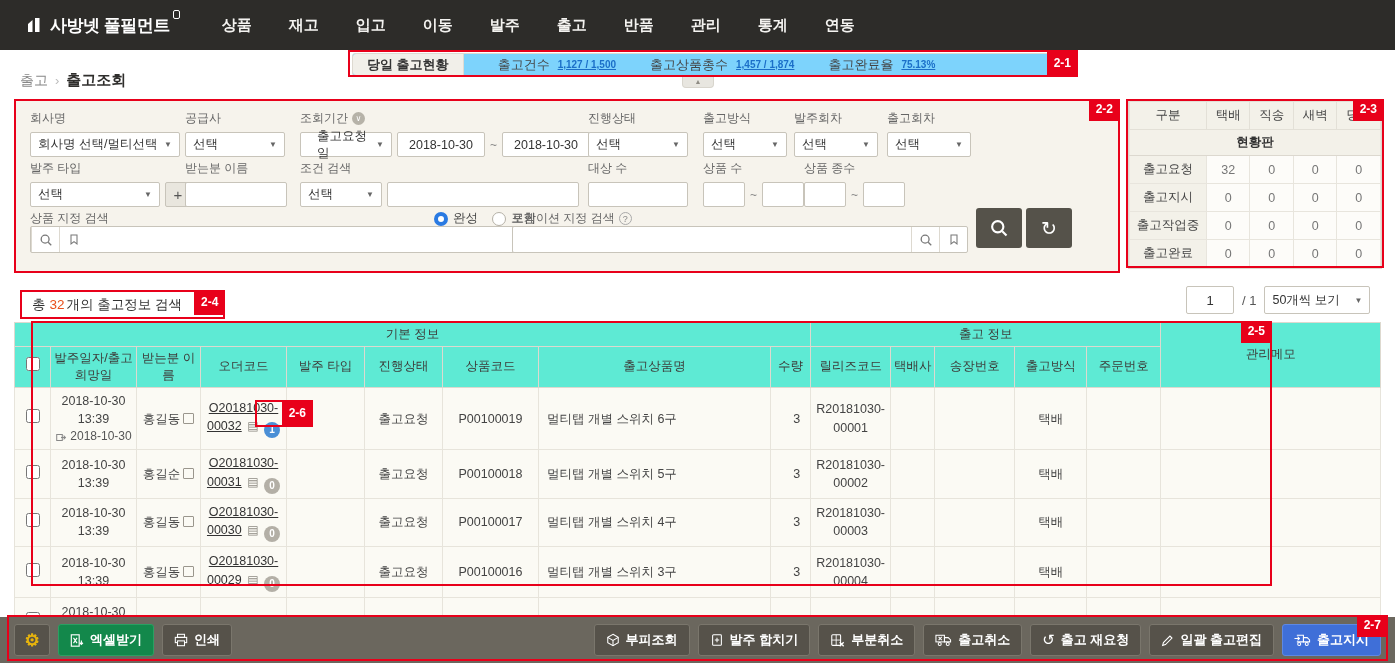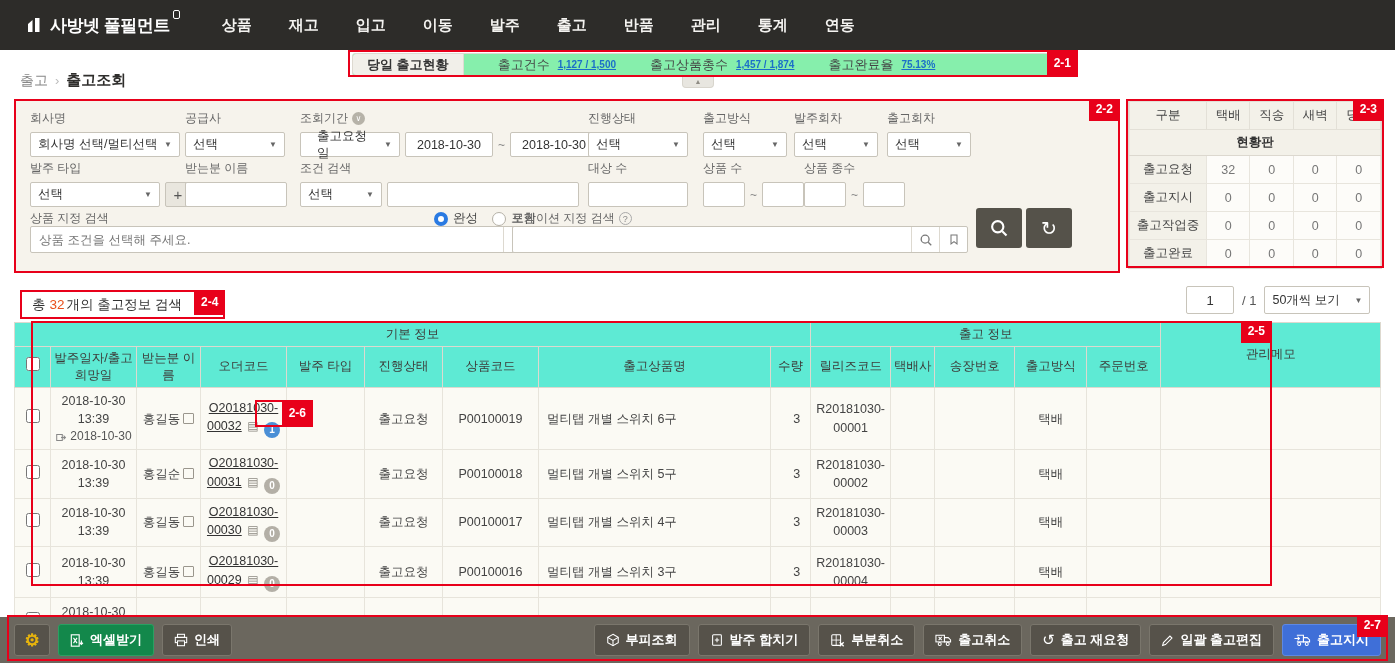--- a/index.html
+++ b/index.html
@@ -23,21 +23,21 @@
   .menu-item { color:#f4f3f0; font-size:15px; font-weight:bold; cursor:pointer; }
   .nav-right { margin-left:auto; display:flex; align-items:center; height:100%; }
   .userwrap { display:flex; align-items:center; gap:7px; padding-right:22px; }
   .badge { background:#2563eb; color:#fff; font-size:11.5px; font-weight:bold; padding:3px 7px; border-radius:3px; }
   .username { color:#e8e7e4; font-size:13.5px; }
   .nav-btn { width:52px; height:100%; display:flex; align-items:center; justify-content:center; border-left:1px solid #454440; color:#dddcd8; cursor:pointer; }
   .nav-btn.more { font-size:14px; letter-spacing:1px; }
   
   .statusbar {
     position:absolute; left:352px; top:53px; width:722px; height:23px;
-    background:#86efac; border:1px solid #ddd9d0; border-radius:3px;
+    background:#7dd3fc; border:1px solid #ddd9d0; border-radius:3px;
     display:flex; align-items:center; font-size:13px;
   }
   .statusbar .chip { height:100%; display:flex; align-items:center; padding:0 14px; background:#f1efe9; border-right:1px solid #dedbd3; border-radius:3px 0 0 3px; font-weight:bold; color:#333; }
   .metric { display:flex; align-items:center; gap:8px; margin-left:34px; }
   .metric .mlabel { color:#444; }
   .metric .mvalue { color:#1b6fc8; font-weight:bold; font-size:10px;text-decoration:underline; }
   .collapse-tab { position:absolute; left:682px; top:76px; width:32px; height:12px; background:#e8e6e0; border:1px solid #d8d5cd; border-top:none; border-radius:0 0 4px 4px; display:flex; align-items:center; justify-content:center; font-size:7px; color:#8f8c85; cursor:pointer; }
   
   .breadcrumb { position:absolute; left:20px; top:71px; font-size:14px; display:flex; align-items:center; gap:7px; }
   .bc-section { color:#888; cursor:pointer; }
@@ -179,21 +179,21 @@
       <span>선택</span>
         <span class="arr">▼</span>
     </div>
   </div>
   <div class="fgroup" style="left:286px; top:10px;">
     <div class="flabel">
       <span>조회기간</span>
       <span class="circle-ic">∨</span>
     </div>
     <div class="fctrls">
-      <div class="sel" style="width:100px;padding-left:16px;">
+      <div class="sel" style="width:92px;padding-left:16px;">
         <span>출고요청일</span>
           <span class="arr">▼</span>
       </div>
       <input class="inp" style="width: 88px; text-align: center;" value="2018-10-30">
       <span class="tilde">~</span>
       <input class="inp" style="width: 88px; text-align: center;" value="2018-10-30">
     </div>
   </div>
   <div class="fgroup" style="left:574px; top:10px;">
     <div class="flabel">진행상태</div>
@@ -284,21 +284,20 @@
       <span>포함</span>
     </span>
   </div>
   <div class="fgroup" style="left:498px; top:110px;">
     <div class="flabel">
       <span>로케이션 지정 검색</span>
       <span class="help-ic">?</span>
     </div>
   </div>
   <div class="search-combo" style="left:16px; top:126px; width:530px;">
-    <input placeholder="상품 조건을 선택해 주세요." style="">
     <span class="combo-ic">
       <svg width="14" height="14" viewBox="0 0 16 16">
           <circle cx="7" cy="7" r="4.5" fill="none" stroke="#777" stroke-width="1.5"></circle>
           <line x1="10.5" y1="10.5" x2="14" y2="14" stroke="#777" stroke-width="1.5"></line>
         </svg>
     </span>
     <span class="combo-ic">
       <svg width="12" height="13" viewBox="0 0 16 16">
           <path d="M4 2h8v12l-4-3.2L4 14z" fill="none" stroke="#777" stroke-width="1.4"></path>
         </svg>

